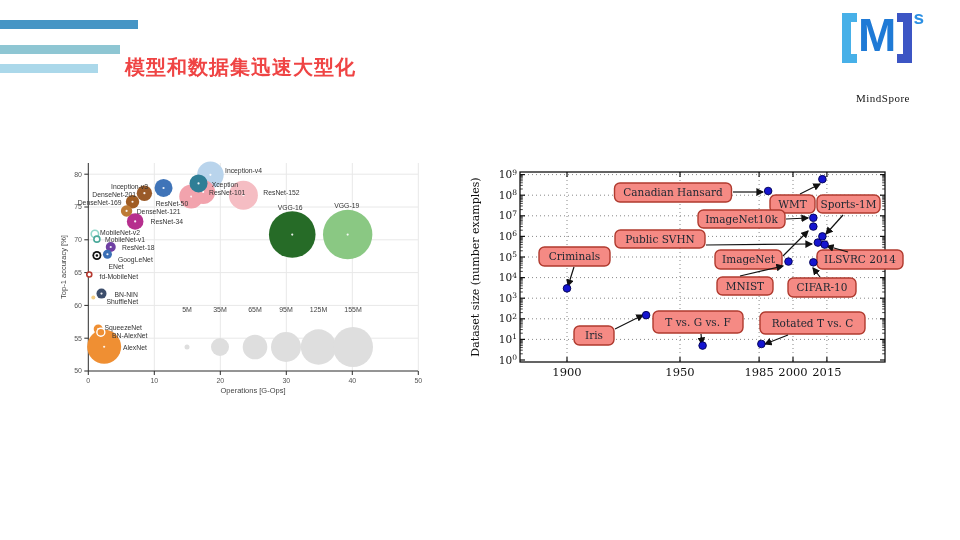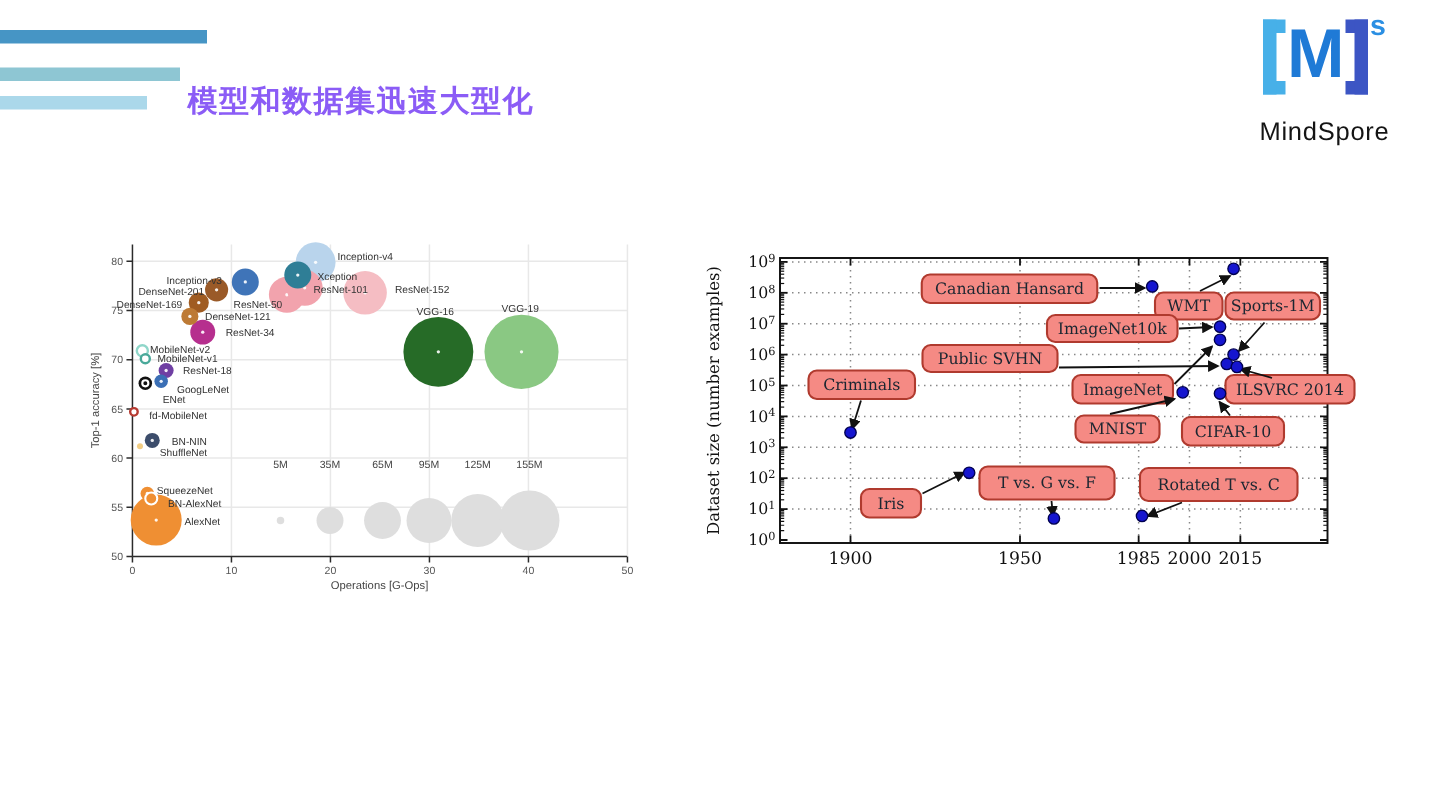--- a/index.html
+++ b/index.html
@@ -6,30 +6,30 @@
   body{
     width:960px;height:540px;position:relative;background:#ffffff;
     font-family:"Liberation Sans","DejaVu Sans",sans-serif;overflow:hidden;
   }
   .accent-bar{position:absolute;left:0;}
   .bar1{top:20px;height:9px;width:138px;background:#4695c5;}
   .bar2{top:45px;height:9px;width:120px;background:#8ec6d3;}
   .bar3{top:64px;height:9px;width:98px;background:#abd8ea;}
   .slide-title{
     position:absolute;left:125px;top:54px;font-size:20px;font-weight:bold;
-    color:#8b5cf6;letter-spacing:1px;
+    color:#ef4444;letter-spacing:1px;
   }
   .logo{position:absolute;left:824px;top:10px;width:118px;text-align:center;}
   .logo-row{display:flex;justify-content:center;align-items:flex-start;height:58px;}
   .brk{width:15px;height:50px;box-sizing:border-box;display:inline-block;margin-top:3px;}
   .brk-l{border-left:9px solid #47b0e8;border-top:9px solid #47b0e8;border-bottom:9px solid #47b0e8;}
   .brk-r{border-right:9px solid #3c55c4;border-top:9px solid #3c55c4;border-bottom:9px solid #3c55c4;}
   .logo-m{font-size:46px;line-height:50px;font-weight:900;color:#1f7ad6;margin:0 1px;}
   .logo-s{font-size:19px;font-weight:800;color:#2b8fe3;line-height:16px;margin-left:1px;}
-  .logo-word{font-size:17px;font-weight:500;color:#141414;margin-top:10px;letter-spacing:0.5px;}
+  .logo-word{font-size:11px;font-weight:500;color:#141414;margin-top:24px;letter-spacing:0.5px;font-family:Liberation Serif, serif;}
   svg{position:absolute;}
   #chart1{left:53px;top:146px;}
   #chart2{left:465px;top:150px;}
   .c1-label{font-size:6.8px;fill:#333;}
   .c1-tick{font-size:7px;fill:#555;}
   .c1-axis-title{font-size:7.5px;fill:#444;}
   .c1-legend-label{font-size:7px;fill:#444;}
   .c2-text{font-family:"DejaVu Serif","Liberation Serif",serif;}
 </style>
 </head>

